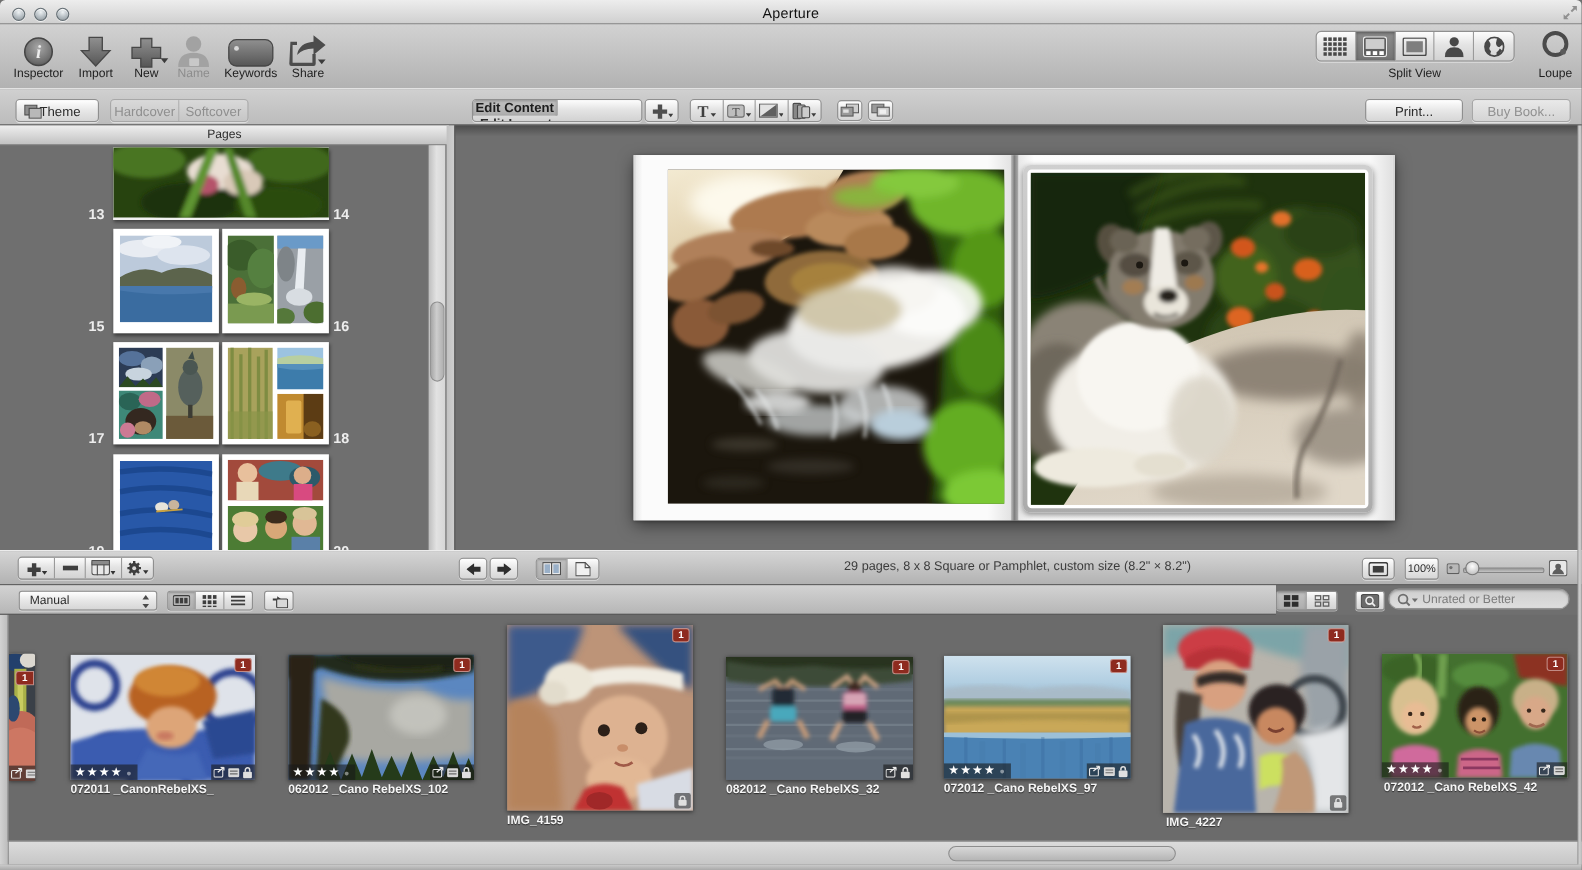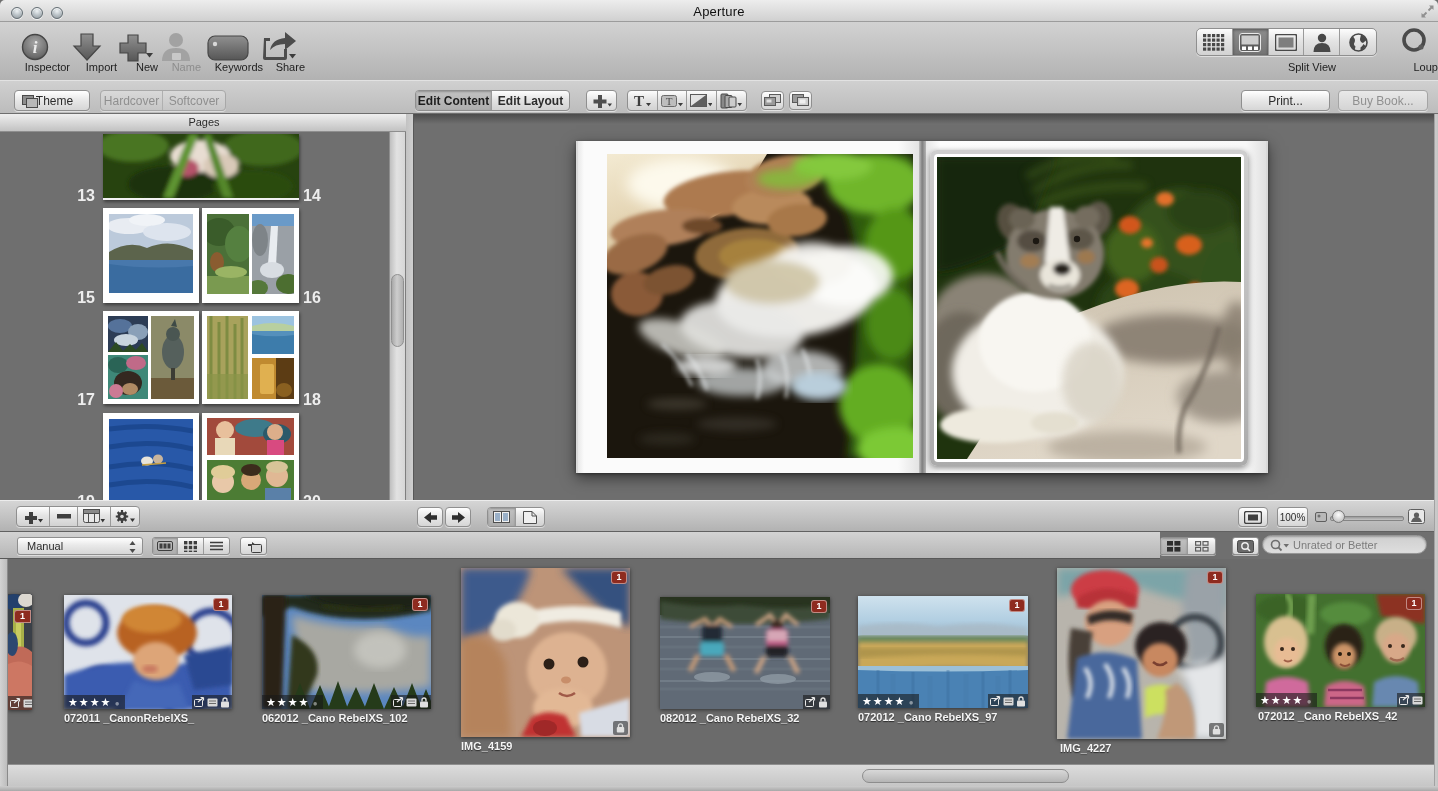--- a/index.html
+++ b/index.html
@@ -14,41 +14,41 @@
 #browserbar{left:0;top:532px;width:1160px;height:27px;background:linear-gradient(#d3d3d3,#b6b6b6);border-bottom:1px solid #585858;box-sizing:border-box;}
 #filmstrip{left:0;top:559px;width:1438px;height:205px;background:#6b6b6b;}
 #hscroll{left:0;top:764px;width:1438px;height:22px;background:linear-gradient(#dcdcdc,#c6c6c6);border-top:1px solid #8f8f8f;box-sizing:border-box;}
 #bottomedge{left:0;top:786px;width:1438px;height:5px;background:linear-gradient(#cccccc,#a8a8a8);}
 
 .tl{position:absolute;top:6.5px;width:12px;height:12px;border-radius:50%;
  background:radial-gradient(circle at 50% 30%,#eef2f4 0%,#b9c1c6 50%,#8d959a 100%);
  border:1.5px solid #646e74;box-sizing:border-box;box-shadow:inset 0 1px 1px rgba(255,255,255,.85),0 1px 0 rgba(255,255,255,.7);}
 #wtitle{left:0;top:4px;width:1438px;text-align:center;font-size:13px;font-weight:normal;color:#111;letter-spacing:.2px;}
 
-.tlabel{position:absolute;top:39px;font-size:11px;color:#1e1e1e;text-align:right;}
+.tlabel{position:absolute;top:39px;font-size:11px;color:#1e1e1e;text-align:center;}
 .tlabel.dis{color:#8d8d8d;}
 
 .btn{position:absolute;box-sizing:border-box;border:1px solid #8f8f8f;border-radius:4px;
  background:linear-gradient(#ffffff,#e9e9e9 45%,#d6d6d6);box-shadow:0 1px 0 rgba(255,255,255,.55);
  font-size:12px;color:#2c2c2c;text-align:center;}
 .btn.dis{color:#909090;background:linear-gradient(#e9e9e9,#d4d4d4);border-color:#a5a5a5;}
 .seg{position:absolute;box-sizing:border-box;border:1px solid #8f8f8f;border-radius:4px;display:flex;
  background:linear-gradient(#fdfdfd,#e4e4e4 45%,#d2d2d2);box-shadow:0 1px 0 rgba(255,255,255,.5);overflow:hidden;}
 .seg>div{box-sizing:border-box;border-right:1px solid #9a9a9a;display:flex;align-items:center;justify-content:center;font-size:12px;color:#2c2c2c;}
 .seg>div:last-child{border-right:none;}
 .seg>div.sel{background:linear-gradient(#8d8d8d,#747474);box-shadow:inset 0 1px 3px rgba(0,0,0,.4);}
 .seg>div.dsel{background:linear-gradient(#c2c2c2,#adadad);box-shadow:inset 0 1px 2px rgba(0,0,0,.25);}
 
 #pageshdr{left:0;top:114px;width:408px;height:18px;background:linear-gradient(#efefef,#c2c2c2);border-bottom:1px solid #8e8e8e;box-sizing:border-box;
  text-align:center;font-size:11px;font-weight:normal;color:#2c2c2c;line-height:17px;}
 #panel{left:0;top:132px;width:407px;height:368px;background:#6f6f6f;overflow:hidden;}
 #ptrack{left:389px;top:132px;width:17px;height:368px;background:linear-gradient(90deg,#bfbfbf,#e2e2e2 45%,#d6d6d6);border-left:1px solid #8e8e8e;border-right:1px solid #7e7e7e;box-sizing:border-box;}
 #pthumb{left:391px;top:274px;width:13px;height:73px;border-radius:7px;background:linear-gradient(90deg,#a8a8a8,#cdcdcd 45%,#b0b0b0);border:1px solid #8f8f8f;box-sizing:border-box;}
 #pdivider{left:406px;top:114px;width:8px;height:386px;background:linear-gradient(90deg,#c2c2c2,#cfcfcf);border-right:1px solid #575757;box-sizing:border-box;}
-.pagenum{position:absolute;color:#ededed;font-size:16px;font-weight:bold;}
+.pagenum{position:absolute;color:#ededed;font-size:13px;font-weight:bold;}
 .pthumb{position:absolute;background:#fff;box-shadow:1px 2px 3px rgba(0,0,0,.45);}
 
 .cell{position:absolute;}
 .phx{position:absolute;box-shadow:0 1px 4px rgba(0,0,0,.55);overflow:hidden;}
 .b1{position:absolute;top:3px;right:3px;width:16px;height:13px;border-radius:3px;background:#8e2b1f;
  border:1px solid rgba(255,255,255,.45);box-sizing:border-box;color:#fff;font-size:9px;font-weight:bold;text-align:center;line-height:11px;}
 .stars{position:absolute;left:0;bottom:0;height:14px;background:rgba(25,25,25,.6);color:#fdfdfd;font-size:11px;line-height:14px;padding:0 4px;letter-spacing:1px;}
 .bic{position:absolute;right:0;bottom:0;height:14px;background:rgba(25,25,25,.6);display:flex;align-items:center;padding:0 2px;gap:2px;}
 .lock1{position:absolute;right:2px;bottom:2px;width:15px;height:14px;background:rgba(30,30,30,.55);border-radius:2px;display:flex;align-items:center;justify-content:center;}
 .flabel{position:absolute;color:#f5f5f5;font-size:11px;font-weight:bold;text-shadow:0 1px 1px rgba(0,0,0,.6);white-space:nowrap;}
@@ -177,21 +177,21 @@
       <rect x="4.5" y="3.5" width="11" height="9" fill="#b8b8b8" stroke="#4a4a4a"></rect>
     </svg>
     <span style="margin-left:5px;">Theme</span>
   </div>
 
   <div class="seg" style="left:100px;top:9px;width:126px;height:21px;background:linear-gradient(#d9d9d9,#c6c6c6);border-color:#a8a8a8;">
     <div style="width:63px;color:#8f8f8f;border-color:#b0b0b0;">Hardcover</div>
     <div style="width:63px;color:#8f8f8f;">Softcover</div>
   </div>
 
-  <div class="seg" style="left:415px;top:9px;width:155px;height:21px;">
+  <div class="seg" style="left:429px;top:9px;width:155px;height:21px;flex-direction:column;">
     <div class="dsel" style="width:77px;font-weight:bold;color:#1d1d1d;">Edit Content</div>
     <div style="width:78px;font-weight:bold;color:#2c2c2c;">Edit Layout</div>
   </div>
 
   <div class="btn" style="left:586px;top:9px;width:31px;height:21px;">
     <svg width="20" height="15" viewBox="0 0 20 15" style="margin-top:3px;">
       <path d="M6 1 h4 v4.5 h4.5 v4 h-4.5 v4.5 h-4 v-4.5 h-4.5 v-4 h4.5 z" fill="#4e4e4e"></path>
       <path d="M15.5 9.5 h4.5 l-2.25 3 z" fill="#3c3c3c"></path>
     </svg>
   </div>
@@ -605,20 +605,21 @@
           <rect x="10" y="2" width="5" height="8" fill="#9ab0c8"></rect>
         </svg>
       </div>
     <div style="width:29px;">
         <svg width="14" height="13" viewBox="0 0 14 13">
       <path d="M0.5 0.5 H9 L13.5 5 V12.5 H0.5 Z" fill="#f0f0f0" stroke="#4e4e4e"></path>
       <path d="M9 0.5 V5 H13.5" fill="none" stroke="#4e4e4e"></path>
         </svg>
       </div>
   </div>
+  <div class="abs" style="left:412px;top:8px;width:1026px;text-align:center;font-size:11.5px;color:#3c3c3c;">29 pages, 8 x 8 Square or Pamphlet, custom size (8.2" × 8.2")</div>
 
   <div class="btn" style="left:1238px;top:6px;width:30px;height:20px;"><svg width="18" height="13" viewBox="0 0 18 13" style="margin-top:3px;">
     <rect x="0.5" y="0.5" width="17" height="12" rx="2" fill="none" stroke="#3e3e3e" stroke-width="1.4"></rect>
     <rect x="4" y="3.5" width="10" height="6" fill="#3e3e3e"></rect>
       </svg></div>
   <div class="btn" style="left:1277px;top:6px;width:31px;height:20px;font-size:10px;line-height:19px;border-radius:3px;">100%</div>
   <svg class="abs" style="left:1315px;top:11px;" width="12" height="10" viewBox="0 0 12 10">
       <rect x="0.5" y="0.5" width="11" height="9" rx="1.5" fill="#b8b8b8" stroke="#5e5e5e"></rect>
       <circle cx="4" cy="4" r="1.5" fill="#707070"></circle>
     </svg>

